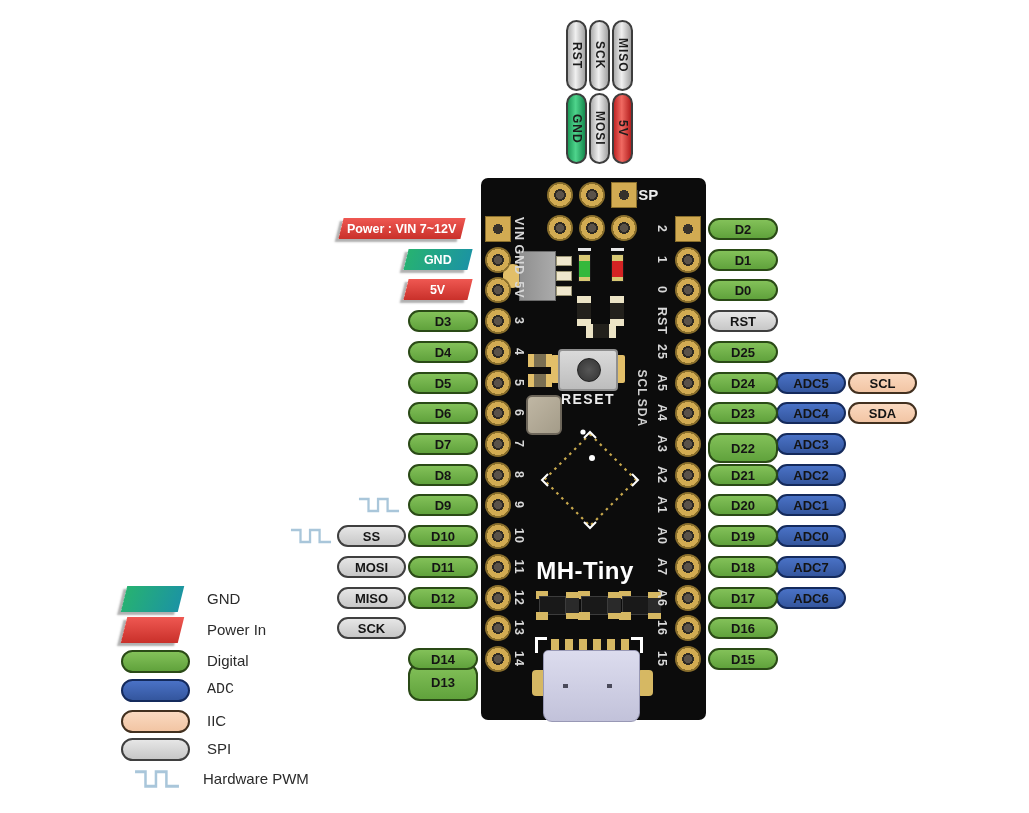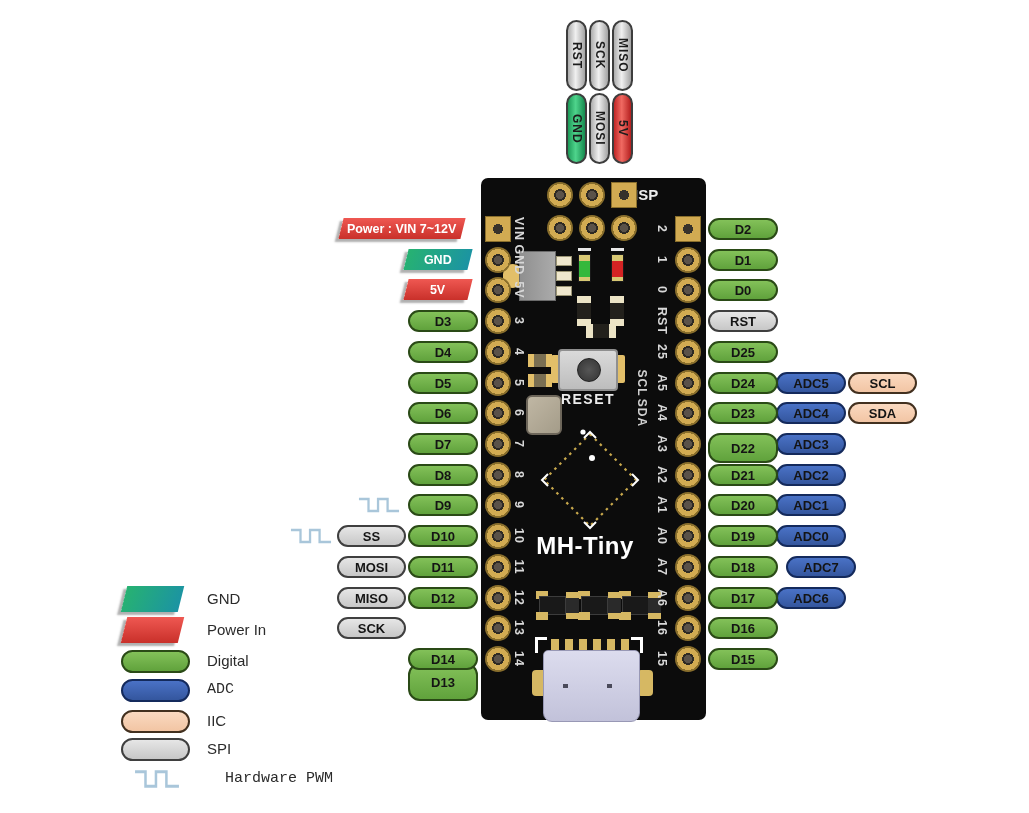--- a/index.html
+++ b/index.html
@@ -112,21 +112,21 @@
     <svg style="left:54px;top:247px" width="110" height="110" viewBox="0 0 110 110">
       <polygon points="55,9 101,55 55,101 9,55" fill="none" stroke="#c9a94d" stroke-width="2.2" stroke-dasharray="2.5,4.5"></polygon>
       <circle cx="48" cy="7" r="2.6" fill="#fff"></circle>
       <circle cx="57" cy="33" r="3" fill="#fff"></circle>
       <polyline points="13,49 7,55 13,61" fill="none" stroke="#fff" stroke-width="2"></polyline>
       <polyline points="97,49 103,55 97,61" fill="none" stroke="#fff" stroke-width="2"></polyline>
       <polyline points="49,13 55,7 61,13" fill="none" stroke="#fff" stroke-width="2"></polyline>
       <polyline points="49,97 55,103 61,97" fill="none" stroke="#fff" stroke-width="2"></polyline>
     </svg>
 
-    <div class="board-title" style="left:31px;top:354px;width:146px">MH-Tiny</div>
+    <div class="board-title" style="left:31px;top:379px;width:146px">MH-Tiny</div>
 
     <div class="diode-pad" style="left:55px;top:413px;width:12px;height:8px"></div>
     <div class="diode-body" style="left:58px;top:418px;width:27px;height:19px"></div>
     <div class="diode-pad" style="left:55px;top:434px;width:12px;height:8px"></div>
     <div class="diode-pad" style="left:97px;top:413px;width:12px;height:8px"></div>
     <div class="diode-body" style="left:100px;top:418px;width:27px;height:19px"></div>
     <div class="diode-pad" style="left:97px;top:434px;width:12px;height:8px"></div>
     <div class="diode-pad" style="left:138px;top:413px;width:12px;height:8px"></div>
     <div class="diode-body" style="left:141px;top:418px;width:27px;height:19px"></div>
     <div class="diode-pad" style="left:138px;top:434px;width:12px;height:8px"></div>
@@ -351,21 +351,21 @@
       </div>
       <div class="pill digital" style="position: absolute; left: 708px; top: 525px; width: 70px; height: 22px;">
         <span>D19</span>
       </div>
       <div class="pill adc" style="position: absolute; left: 776px; top: 525px; width: 70px; height: 22px;">
         <span>ADC0</span>
       </div>
       <div class="pill digital" style="position: absolute; left: 708px; top: 556px; width: 70px; height: 22px;">
         <span>D18</span>
       </div>
-      <div class="pill adc" style="position: absolute; left: 776px; top: 556px; width: 70px; height: 22px; margin-left: 10px;">
+      <div class="pill adc" style="position: absolute; left: 776px; top: 556px; width: 70px; height: 22px;">
         <span>ADC7</span>
       </div>
       <div class="pill digital" style="position: absolute; left: 708px; top: 587px; width: 70px; height: 22px;">
         <span>D17</span>
       </div>
       <div class="pill adc" style="position: absolute; left: 776px; top: 587px; width: 70px; height: 22px;">
         <span>ADC6</span>
       </div>
       <div class="pill digital" style="position: absolute; left: 708px; top: 617px; width: 70px; height: 22px;">
         <span>D16</span>
@@ -383,15 +383,15 @@
       <div class="legend-label" style="position: absolute; left: 207px; top: 680px; font-family: Liberation Mono, monospace;">ADC</div>
       <div class="pill iic" style="position: absolute; left: 121px; top: 710px; width: 69px; height: 23px;"></div>
       <div class="legend-label" style="position: absolute; left: 207px; top: 711px;">IIC</div>
       <div class="pill spi" style="position: absolute; left: 121px; top: 738px; width: 69px; height: 23px;"></div>
       <div class="legend-label" style="position: absolute; left: 207px; top: 739px;">SPI</div>
       <div class="pwm" style="position: absolute; left: 134px; top: 767px; width: 46px; height: 24px;">
         <svg viewBox="0 0 44 20" width="100%" height="100%" preserveAspectRatio="none">
           <polyline points="1,4 11,4 11,16 21,16 21,4 31,4 31,16 43,16" fill="none" stroke="#a9c6da" stroke-width="2.4"></polyline>
         </svg>
       </div>
-      <div class="legend-label" style="position: absolute; left: 225px; top: 769px; font-family: Liberation Mono, monospace;">Hardware PWM</div>
+      <div class="legend-label" style="position: absolute; left: 203px; top: 769px;">Hardware PWM</div>
     </div>
 </div>
 
 </body></html>

